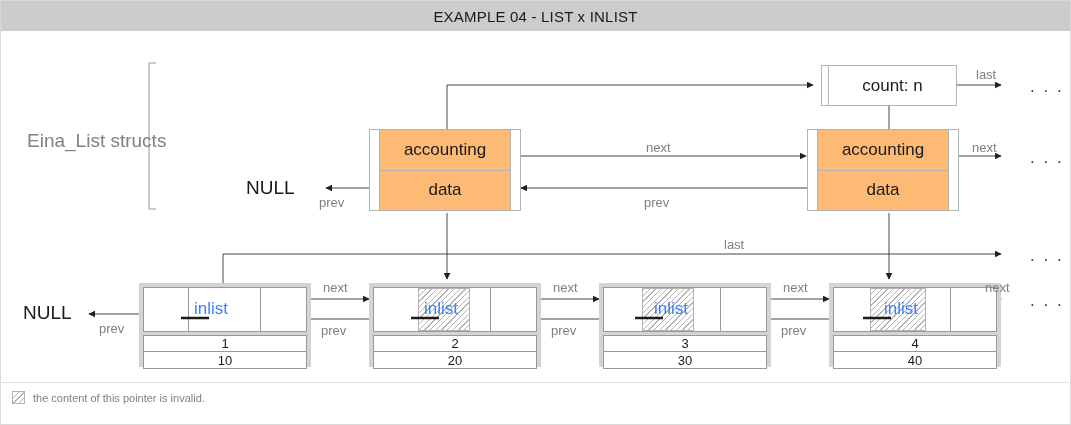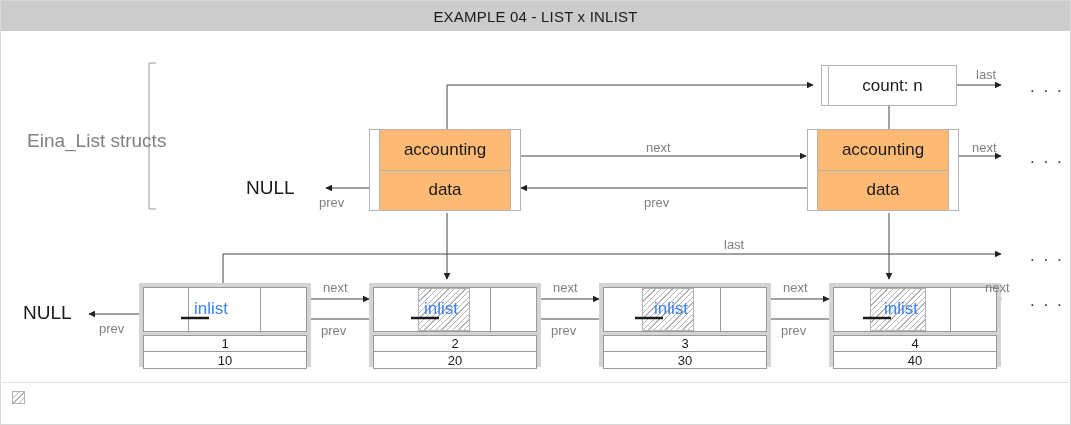--- a/index.html
+++ b/index.html
@@ -366,15 +366,16 @@
     <div class="node-row r-val2">
       <span class="node-val-text">40</span>
     </div>
   </div>
   <span class="wlabel" style="left:984px; top:279px;">next</span>
   <span class="dots" style="left:1029px; top:290px;">. . .</span>
 
   <div id="hr-bottom"></div>
   <div id="legend">
     <span class="swatch"></span>
+    <span class="legend-text">the content of this pointer is invalid.</span>
   </div>
 
 </div>
 
 </body></html>

